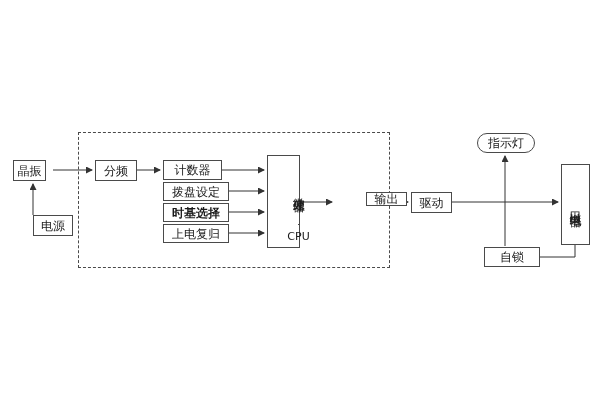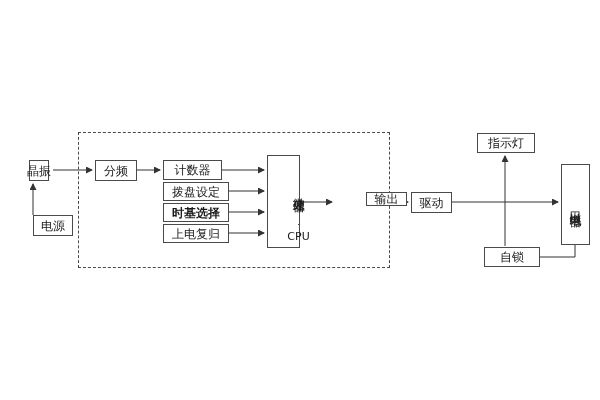--- a/index.html
+++ b/index.html
@@ -38,21 +38,21 @@
       <path d="M229,233 L264,233" marker-end="url(#arr)"></path>
       <path d="M300,202 L332,202" marker-end="url(#arr)"></path>
       <path d="M376,202 L408,202" marker-end="url(#arr)"></path>
       <path d="M452,202 L558,202" marker-end="url(#arr)"></path>
       <path d="M505,202 L505,156" marker-end="url(#arr)"></path>
       <path d="M505,246 L505,202"></path>
       <path d="M575,245 L575,257 L527,257" marker-end="url(#arr)"></path>
     </g>
   </svg>
 
-  <div class="box" style="left:29px;top:160px;width:20px;height:21px;">晶振</div>
+  <div class="box" style="left:13px;top:160px;width:33px;height:21px;">晶振</div>
 
   <div class="box" style="left:13px;top:215px;width:40px;height:21px;margin-left:20px;">电源</div>
 
   <div class="box" style="left:95px;top:160px;width:42px;height:21px;">分频</div>
 
   <div class="box" style="left:163px;top:182px;width:66px;height:19px;">拨盘设定</div>
 
   <div class="box" style="left:163px;top:160px;width:59px;height:20px;">计数器</div>
 
   <div class="box" style="left:163px;top:203px;width:66px;height:19px;font-weight:bold;">时基选择</div>
@@ -61,19 +61,19 @@
 
   <div class="mcu" style="left:267px;top:155px;width:33px;height:93px;">
     <div class="mcu-top vtext">微处理器</div>
     <div class="mcu-cpu">CPU</div>
   </div>
 
   <div class="box" style="left:327px;top:192px;width:41px;height:14px;margin-left:39px;">输出</div>
 
   <div class="box" style="left:411px;top:192px;width:41px;height:21px;">驱动</div>
 
-  <div class="box" style="left:477px;top:133px;width:58px;height:20px;">指示灯</div>
+  <div class="box" style="left:477px;top:133px;width:58px;height:20px;border-radius:10px;">指示灯</div>
 
   <div class="box vtext" style="left:561px;top:164px;width:29px;height:81px;">出口继电器</div>
 
   <div class="box" style="left:484px;top:247px;width:56px;height:20px;">自锁</div>
 
 </div>
 
 </body></html>

